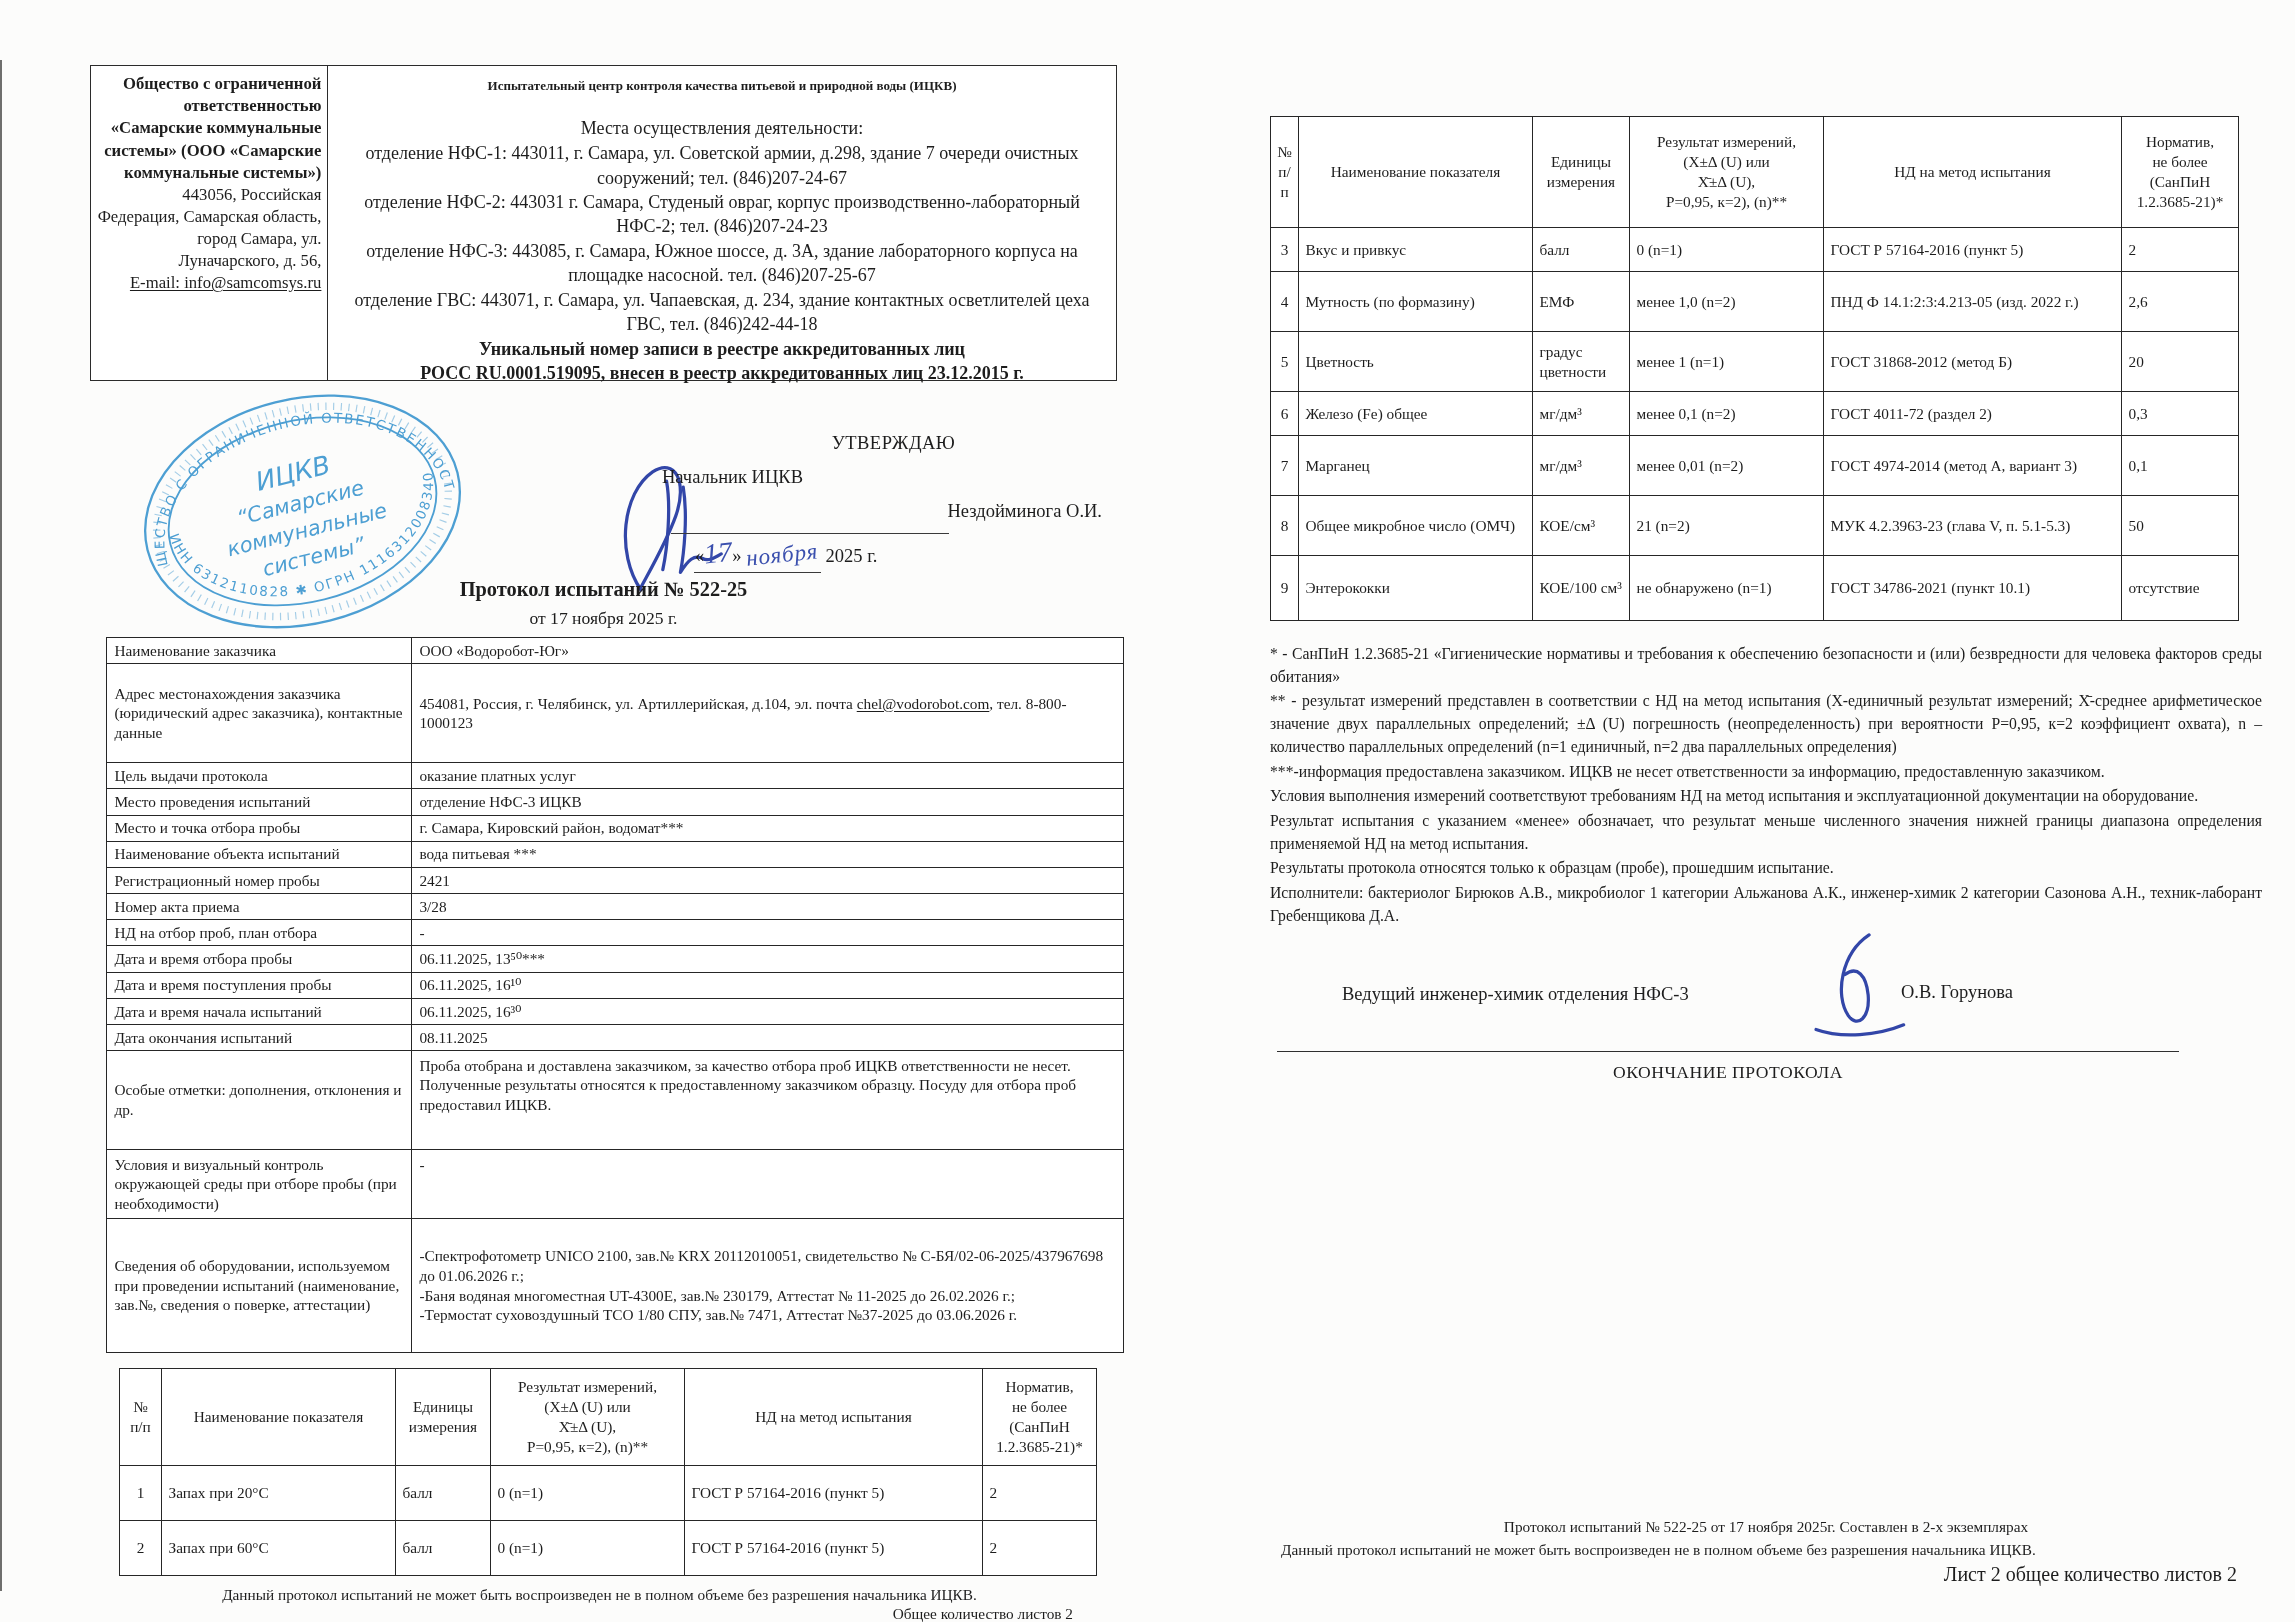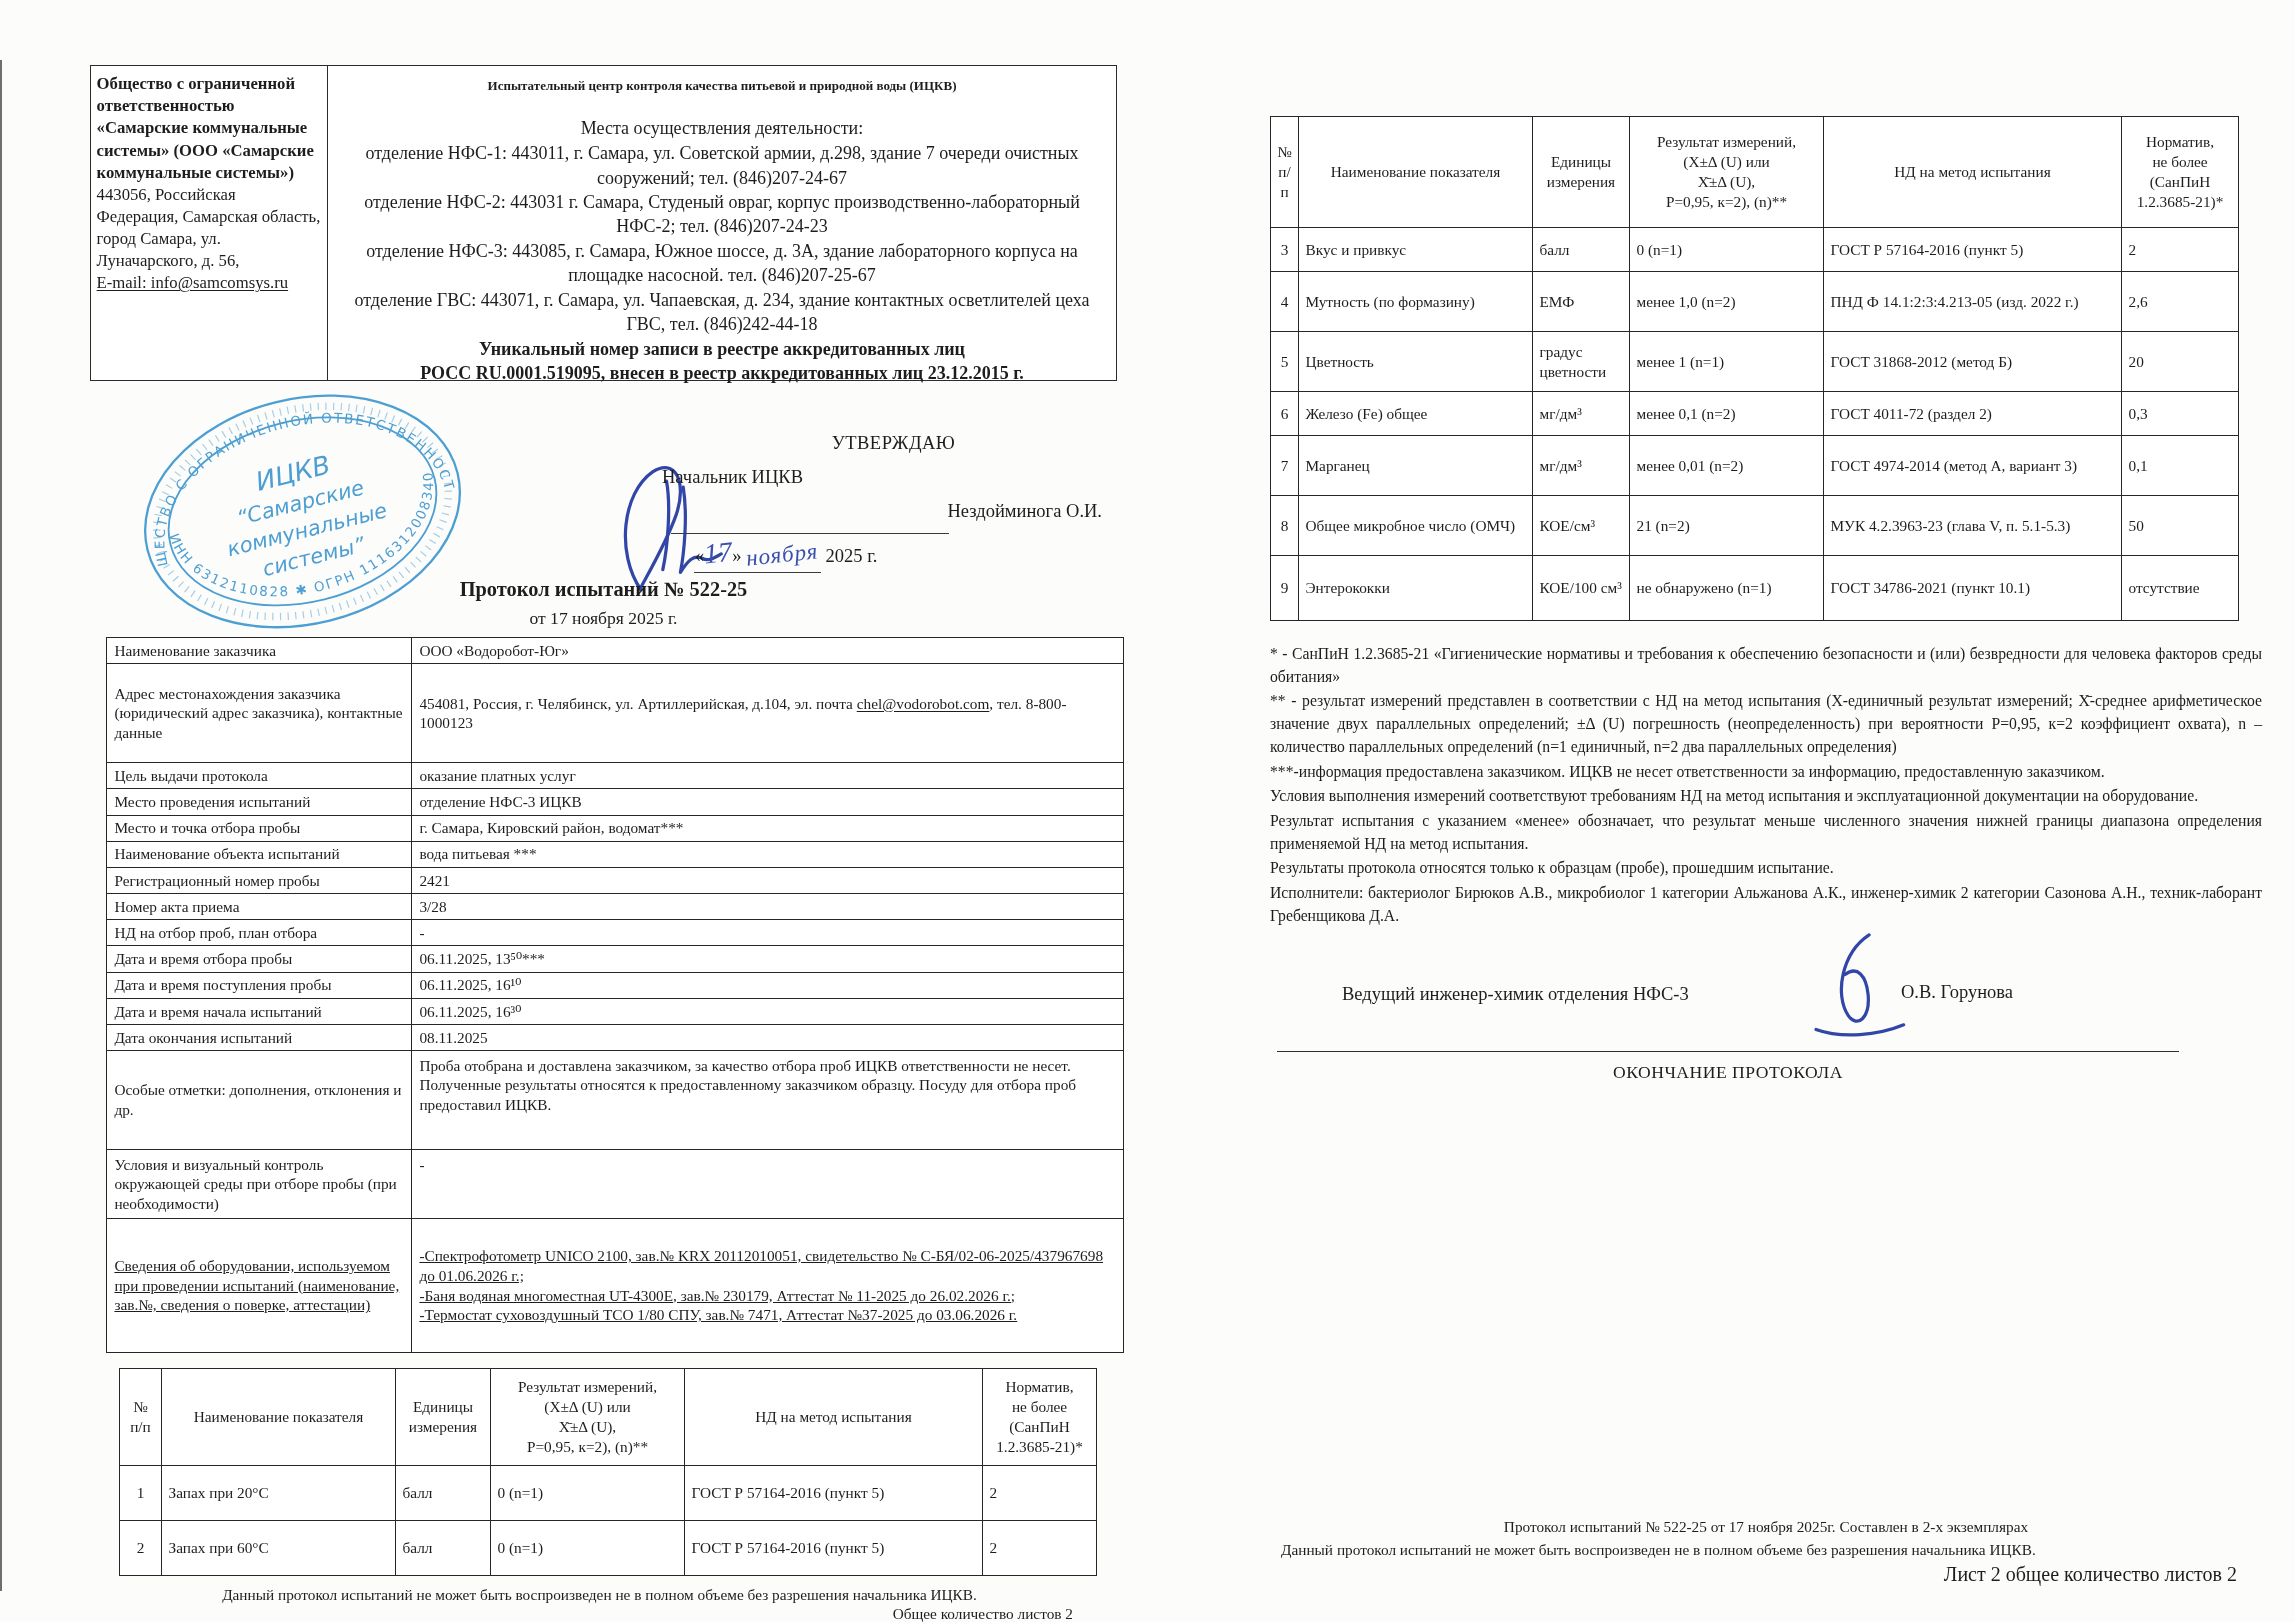--- a/index.html
+++ b/index.html
@@ -3,21 +3,21 @@
 <meta charset="utf-8">
 <style>
   * { box-sizing: border-box; margin: 0; padding: 0; }
   html,body { width: 2295px; height: 1623px; }
   body { background:#f3f3f1; font-family:"Liberation Serif","DejaVu Serif",serif; color:#1d1d1d; }
   .sheet { position:absolute; left:0; top:0; width:2295px; height:1623px; background:#fcfcfb; overflow:hidden; }
   .scan-edge { position:absolute; left:0; top:60px; width:2.3px; height:1531px; background:#6f6f6d; }
 
   
   .letterhead { position:absolute; left:90px; top:65px; width:1027px; height:316px; border:1.4px solid #2b2b2b; display:flex; background:#fff; }
-  .org-cell { width:237px; border-right:1.4px solid #2b2b2b; padding:7.4px 5.6px; text-align:left; font-size:16.7px; line-height:1.32; }
+  .org-cell { width:237px; border-right:1.4px solid #2b2b2b; padding:7.4px 5.6px; text-align:right; font-size:16.7px; line-height:1.32; }
   .org-name { font-weight:700; }
   .org-addr, .org-email { font-weight:400; }
   .org-email { text-decoration:underline; text-underline-offset:2.3px; }
   .center-cell { flex:1; padding:11px 15.7px; text-align:center; font-size:18px; line-height:1.36; }
   .c-title { font-weight:700; font-size:13px; margin-bottom:21px; }
   .c-sub { margin-bottom:0.9px; }
   .c-reg { font-weight:700; }
 
   
   .stamp-wrap { position:absolute; left:115px; top:378px; width:375px; height:265px; }
@@ -47,21 +47,21 @@
   
   .info-wrap { position:absolute; left:106px; top:637px; width:1018px; }
   table { border-collapse:collapse; width:100%; table-layout:fixed; }
   .info-table { border:1.4px solid #262626; background:#fff; }
   .info-table td { border:0.9px solid #262626; font-size:15.3px; line-height:1.28; padding:2.8px 7.4px; vertical-align:middle; }
   .info-table td.val { }
   .rh-s  { height:25px; }
   .rh-a  { height:99px; }
   .rh-n  { height:99px; }
   .rh-c  { height:69px; }
-  .rh-e  { height:134px;text-decoration:underline; }
+  .rh-e  { height:134px; }
   .pre   { white-space:pre-line; }
   .u     { text-decoration:underline; text-underline-offset:2.3px; }
   .vtop  { vertical-align:top !important; padding-top:4.6px !important; }
 
   
   .res-table { border:1.4px solid #262626; background:#fff; }
   .res-table th { border:0.9px solid #262626; font-weight:400; font-size:15.3px; line-height:1.3; padding:6.5px 3.7px; text-align:center; vertical-align:middle; white-space:pre-line; }
   .res-table td { border:0.9px solid #262626; font-size:15.3px; line-height:1.3; padding:4.6px 6.5px; vertical-align:middle; text-align:left; }
   .res-table td.c { text-align:center; }
   .res-left-wrap  { position:absolute; left:119px;  top:1368px; width:978px; }

